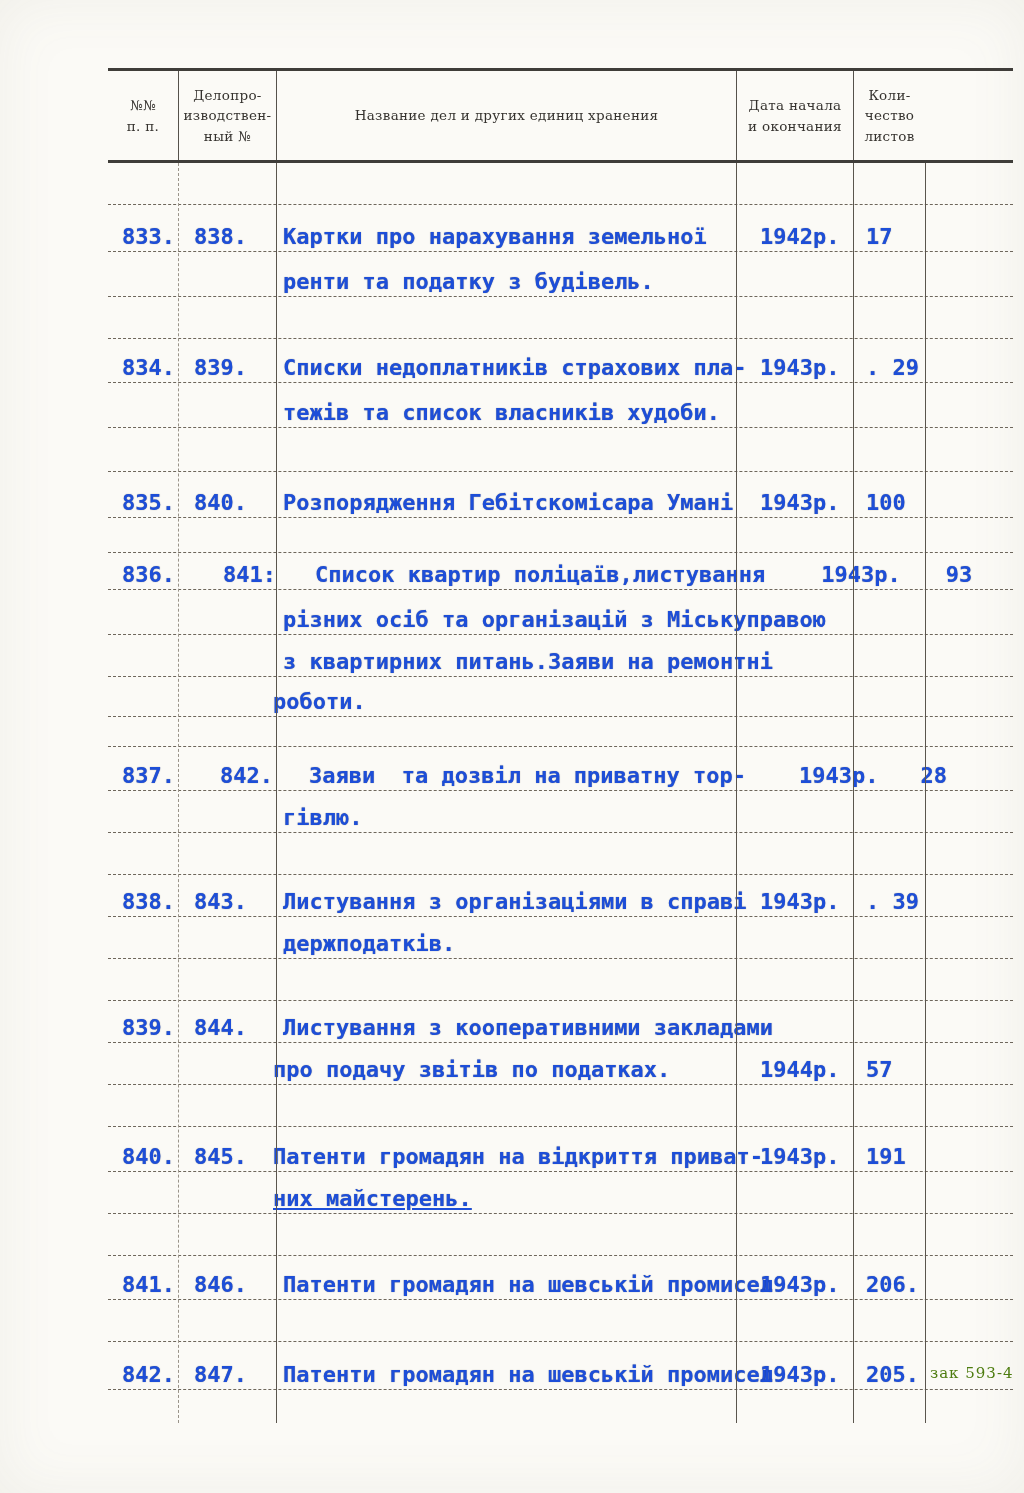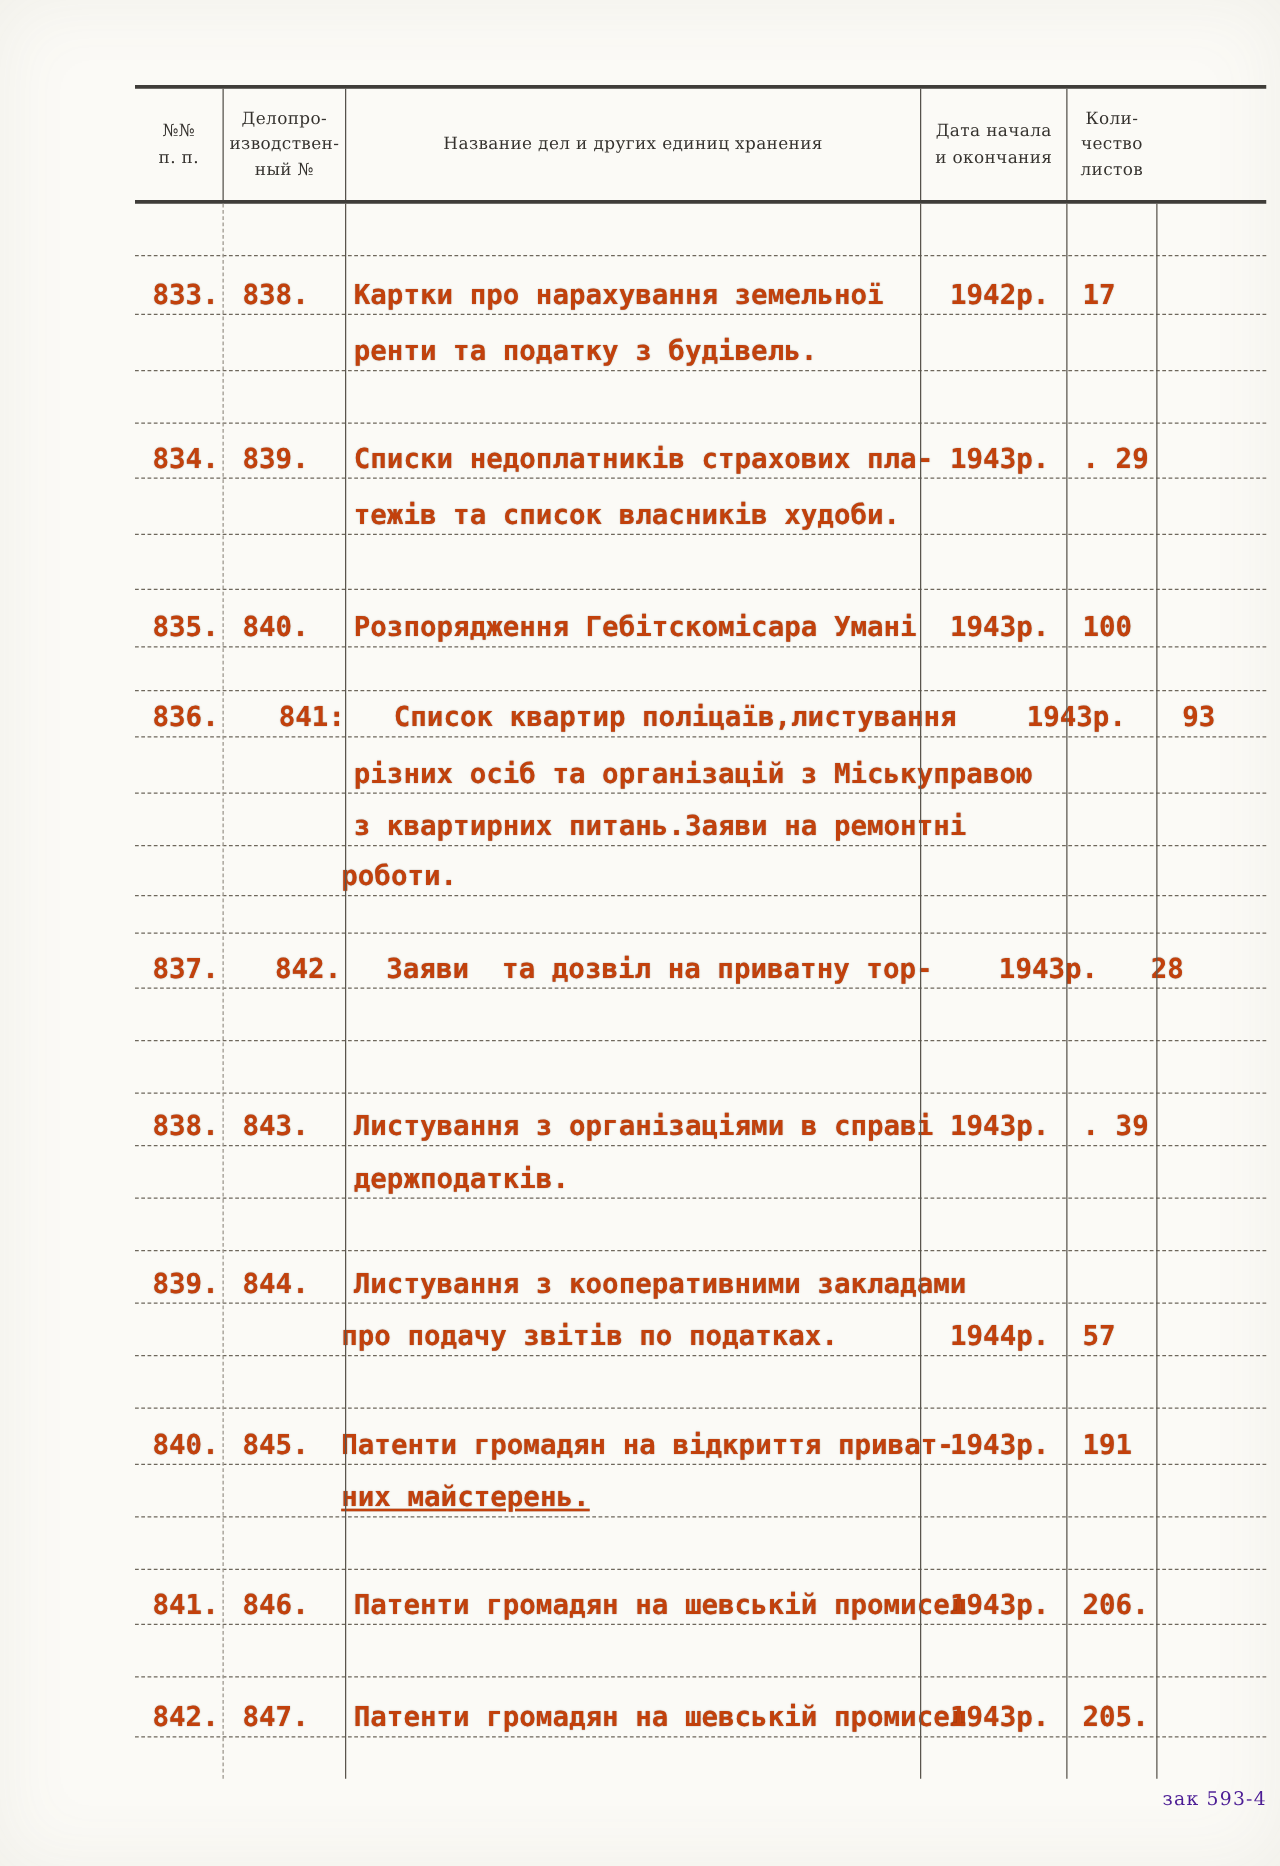--- a/index.html
+++ b/index.html
@@ -27,28 +27,28 @@
   .trow { display:flex; box-sizing:border-box; border-bottom:1px dashed #6e675c; }
   .cell {
     box-sizing:border-box; display:flex; align-items:flex-end; overflow:visible;
   }
   .c1{width:70px; padding-left:14px;} .c2{width:98px; padding-left:16px;}
   .c3{width:460px; padding-left:7px;} .c4{width:117px; padding-left:24px;}
   .c5{width:72px; padding-left:13px;} .c6{width:88px;}
   .tw {
     font-family:"DejaVu Sans Mono","Liberation Mono",monospace;
     font-weight:700; font-size:22px; line-height:1; white-space:pre;
-    color:#c2410c; text-shadow:0 0 1px rgba(25,22,18,0.5);
+    color:#1d4ed8; text-shadow:0 0 1px rgba(25,22,18,0.5);
     padding-bottom:3px;
   }
   .vline { position:absolute; top:163px; height:1260px; width:0; border-left:1px solid #5a554d; }
   .vline.faint { border-left:1px dashed #9a948a; }
   .footer {
-    position:absolute; left:930px; top:1430px;
-    font-size:15px; color:#4c1d95; letter-spacing:1px;
+    position:absolute; left:930px; top:1364px;
+    font-size:15px; color:#4d7c0f; letter-spacing:1px;
   }
 </style>
 </head>
 <body>
 
 <div class="page">
 
   <div class="table">
     <div class="thead">
       <div class="th w1">№№
@@ -240,20 +240,23 @@
             <span class="tw">1943р.</span>
           </div>
           <div class="cell c5">
             <span class="tw">28</span>
           </div>
           <div class="cell c6"></div>
         </div>
         <div class="trow" style="height: 42px;">
           <div class="cell c1"></div>
           <div class="cell c2"></div>
+          <div class="cell c3">
+            <span class="tw">гівлю.</span>
+          </div>
           <div class="cell c4"></div>
           <div class="cell c5"></div>
           <div class="cell c6"></div>
         </div>
         <div class="trow" style="height: 42px;">
           <div class="cell c1"></div>
           <div class="cell c2"></div>
           <div class="cell c3"></div>
           <div class="cell c4"></div>
           <div class="cell c5"></div>

